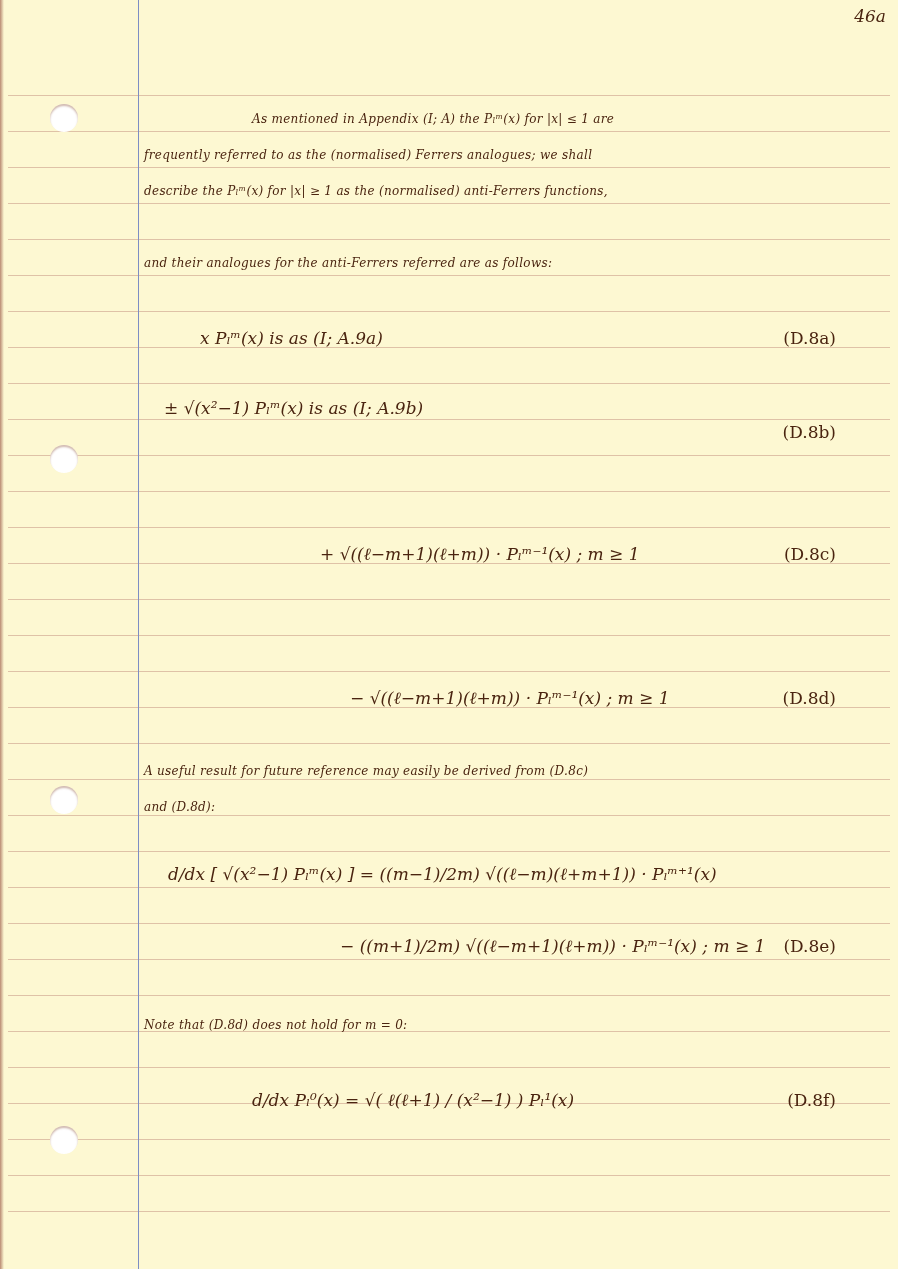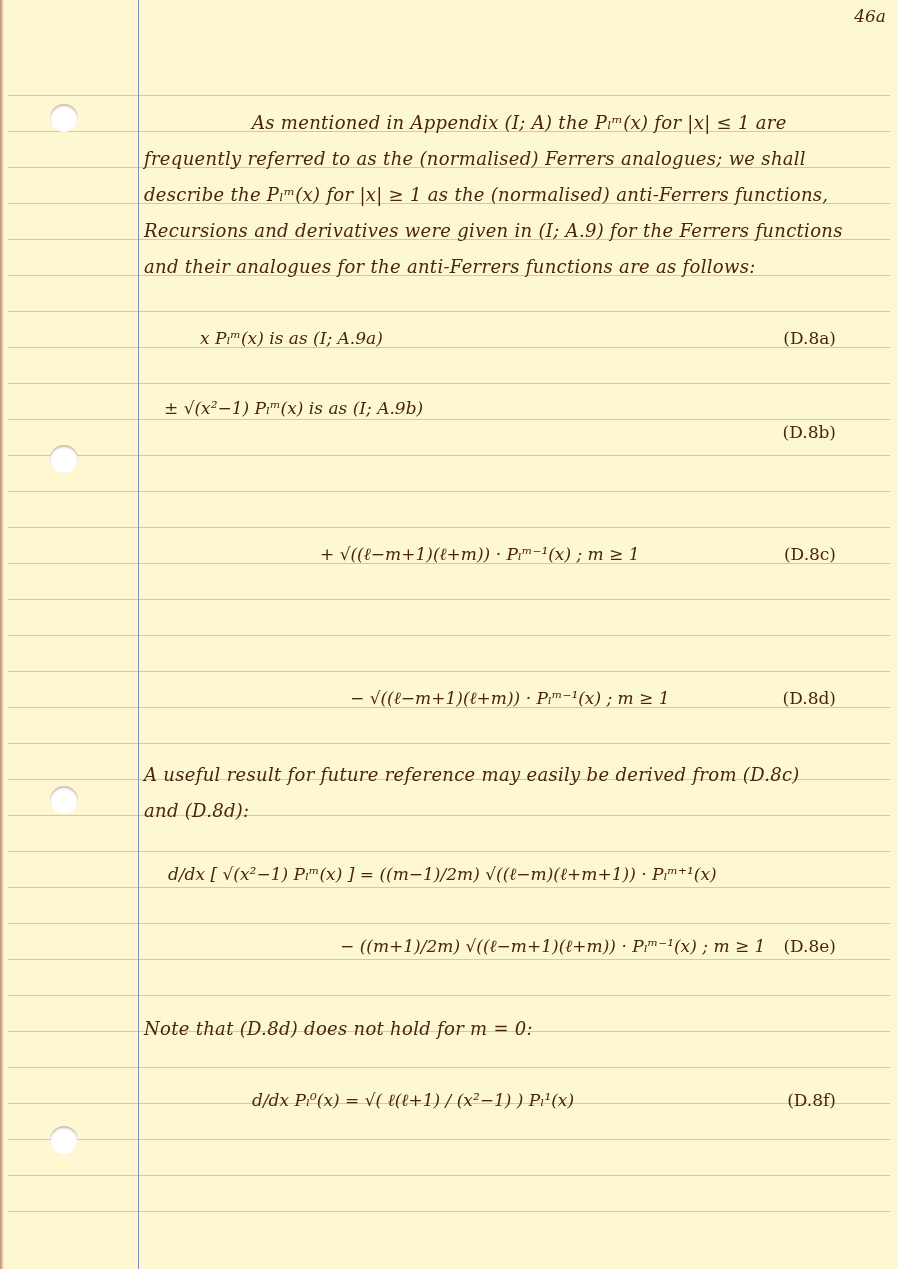--- a/index.html
+++ b/index.html
@@ -35,21 +35,21 @@
     border-radius: 50%;
     background: #ffffff;
     box-shadow: inset 0 2px 2px rgba(150,100,80,0.45);
   }
   .page-number {
     position: absolute; right: 12px; top: 6px;
     font-size: 17px; font-style: italic;
   }
   .line-text {
     position: absolute; white-space: nowrap;
-    font-size: 18px; font-style: italic;
+    font-size: 12px; font-style: italic;
     letter-spacing: 0.3px;
   }
   .eq {
     position: absolute; white-space: nowrap;
     font-size: 17px; font-style: italic;
   }
   .eq-label {
     position: absolute; right: 62px; white-space: nowrap;
     font-size: 17px; font-style: normal;
   }
@@ -98,22 +98,21 @@
   <div class="hole" style="top:104px"></div>
   <div class="hole" style="top:445px"></div>
   <div class="hole" style="top:786px"></div>
   <div class="hole" style="top:1126px"></div>
 
   <div class="page-number">46a</div>
 
   <div class="line-text" style="left:252px; top:112px">As mentioned in Appendix (I; A) the Pₗᵐ(x) for |x| ≤ 1 are</div>
   <div class="line-text" style="left:144px; top:148px">frequently referred to as the (normalised) Ferrers analogues; we shall</div>
   <div class="line-text" style="left:144px; top:184px">describe the Pₗᵐ(x) for |x| ≥ 1 as the (normalised) anti-Ferrers functions,</div>
-  <div class="line-text" style="left:144px; top:220px">Recursions and derivatives were given in (I; A.9) for the Ferrers functions</div>
-  <div class="line-text" style="left:144px; top:256px">and their analogues for the anti-Ferrers functions are as follows:</div>
+  <div class="line-text" style="left:144px; top:256px">and their analogues for the anti-Ferrers referred are as follows:</div>
 
   <div class="eq" style="left:200px; top:328px">x Pₗᵐ(x) is as (I; A.9a)</div>
   <div class="eq-label" style="top:328px">(D.8a)</div>
 
   <div class="eq" style="left:164px; top:398px">± √(x²−1) Pₗᵐ(x) is as (I; A.9b)</div>
   <div class="eq-label" style="top:422px">(D.8b)</div>
 
   <div class="eq" style="left:320px; top:544px">+ √((ℓ−m+1)(ℓ+m)) · Pₗᵐ⁻¹(x) ; m ≥ 1</div>
   <div class="eq-label" style="top:544px">(D.8c)</div>
 

